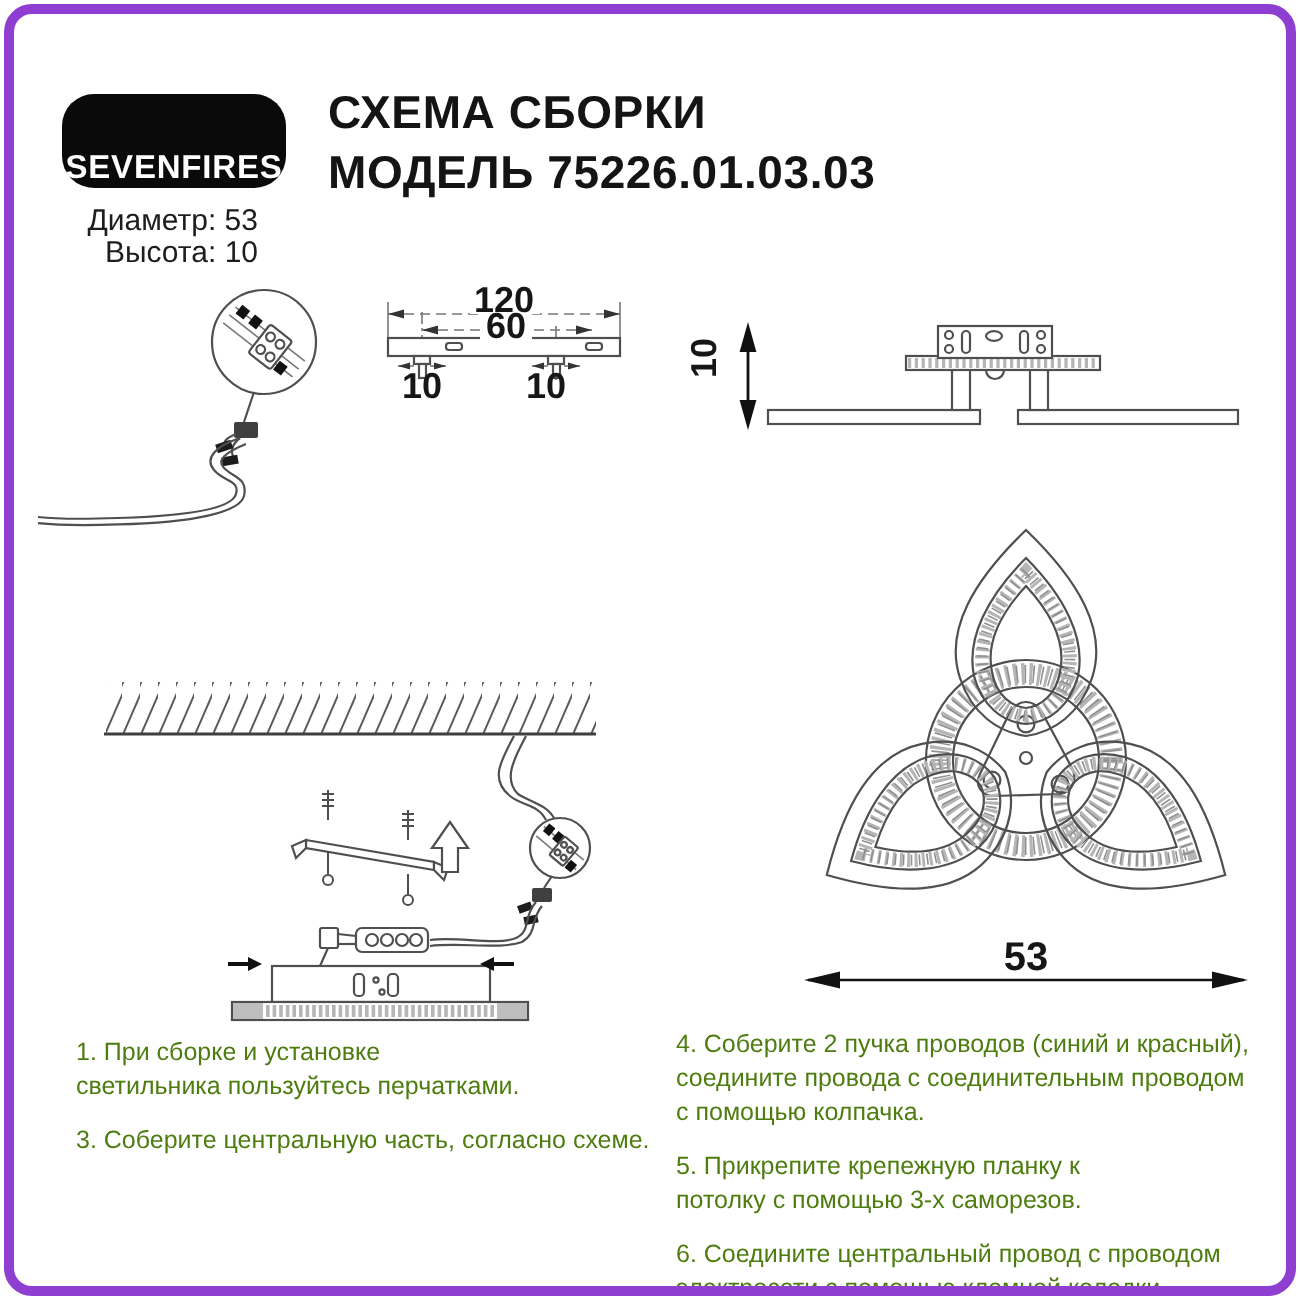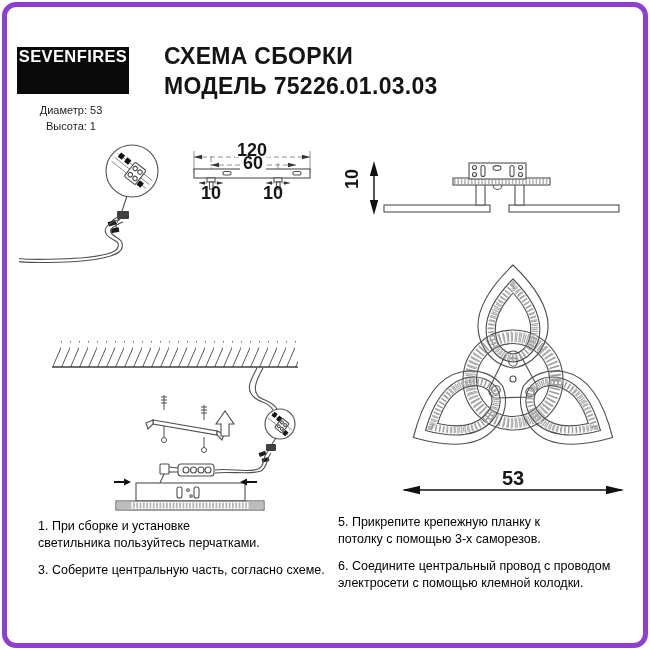--- a/index.html
+++ b/index.html
@@ -1,28 +1,28 @@
 <!DOCTYPE html>
 <html style="--border: #8e3fd1; --logo-bg: #0a0a0a; --logo-text: #ffffff; --text: #141414; --line: #4f4f4f; --texture: #b5b5b5;"><head>
 <meta charset="utf-8">
 <style>
   html,body{margin:0;padding:0;width:650px;height:650px;background:#fff;
     font-family:"Liberation Sans",sans-serif;-webkit-font-smoothing:antialiased;}
   .sheet{position:absolute;inset:2px;border:5px solid var(--border,#8e3fd1);
     border-radius:14px;background:#fff;overflow:hidden;}
-  .logo{position:absolute;left:10px;top:40px;width:112px;height:47px;
+  .logo{position:absolute;left:24px;top:40px;width:112px;height:47px;
     background:var(--logo-bg,#0a0a0a);color:var(--logo-text,#fff);
-    display:flex;align-items:flex-start;justify-content:center;
-    font-size:16.5px;letter-spacing:.4px;}
+    display:flex;align-items:flex-end;justify-content:center;
+    font-size:16.5px;letter-spacing:.4px;border-radius:16px;}
   .logo .b{font-weight:bold;} .logo .r{font-weight:bold;}
   .title{position:absolute;left:157px;top:34px;font-size:23px;font-weight:bold;
     line-height:30px;color:var(--text,#141414);letter-spacing:.3px;white-space:pre-line;}
-  .specs{position:absolute;left:6px;top:96px;width:116px;text-align:center;
-    font-size:11px;line-height:15.5px;color:#1d1d1d;font-weight:500;}
-  .col{position:absolute;font-size:12.5px;line-height:17px;color:#000000;font-weight:500;}
+  .specs{position:absolute;left:6px;top:96px;width:116px;text-align:right;
+    font-size:15px;line-height:15.5px;color:#1d1d1d;font-weight:500;}
+  .col{position:absolute;font-size:12.5px;line-height:17px;color:#4d7c0f;font-weight:500;}
   .col p{margin:0 0 10px 0;white-space:pre-line;}
   .col-left{left:31px;top:511px;width:295px;}
   .col-right{left:331px;top:507px;width:308px;}
   svg.drawings{position:absolute;left:0;top:0;}
   svg text{font-family:"Liberation Sans",sans-serif;fill:#161616;}
   .dim{font-size:18px;font-weight:bold;}
   .dim-big{font-size:20px;font-weight:bold;}
   .ln{stroke:var(--line,#4f4f4f);fill:none;stroke-width:1.1;}
   .lnw{stroke:var(--line,#4f4f4f);fill:#fff;stroke-width:1.1;}
   .thin{stroke:#777;stroke-width:.8;fill:none;}
@@ -241,29 +241,32 @@
   <div class="logo">
     <span class="b">SEVEN</span>
       <span class="r">FIRES</span>
   </div>
 
   <div class="title">СХЕМА СБОРКИ
 МОДЕЛЬ 75226.01.03.03</div>
 
   <div class="specs">
     <div>Диаметр: 53</div>
-    <div>Высота: 1</div>
+    <div>Высота: 10</div>
   </div>
 
   <div class="col col-left">
     <p>1. При сборке и установке
 светильника пользуйтесь перчатками.</p>
     <p>3. Соберите центральную часть, согласно схеме.</p>
   </div>
 
   <div class="col col-right">
+    <p>4. Соберите 2 пучка проводов (синий и красный),
+соедините провода с соединительным проводом
+с помощью колпачка.</p>
     <p>5. Прикрепите крепежную планку к
 потолку с помощью 3-х саморезов.</p>
     <p>6. Соедините центральный провод с проводом
 электросети с помощью клемной колодки.</p>
   </div>
 
 </div>
 
 </body></html>

